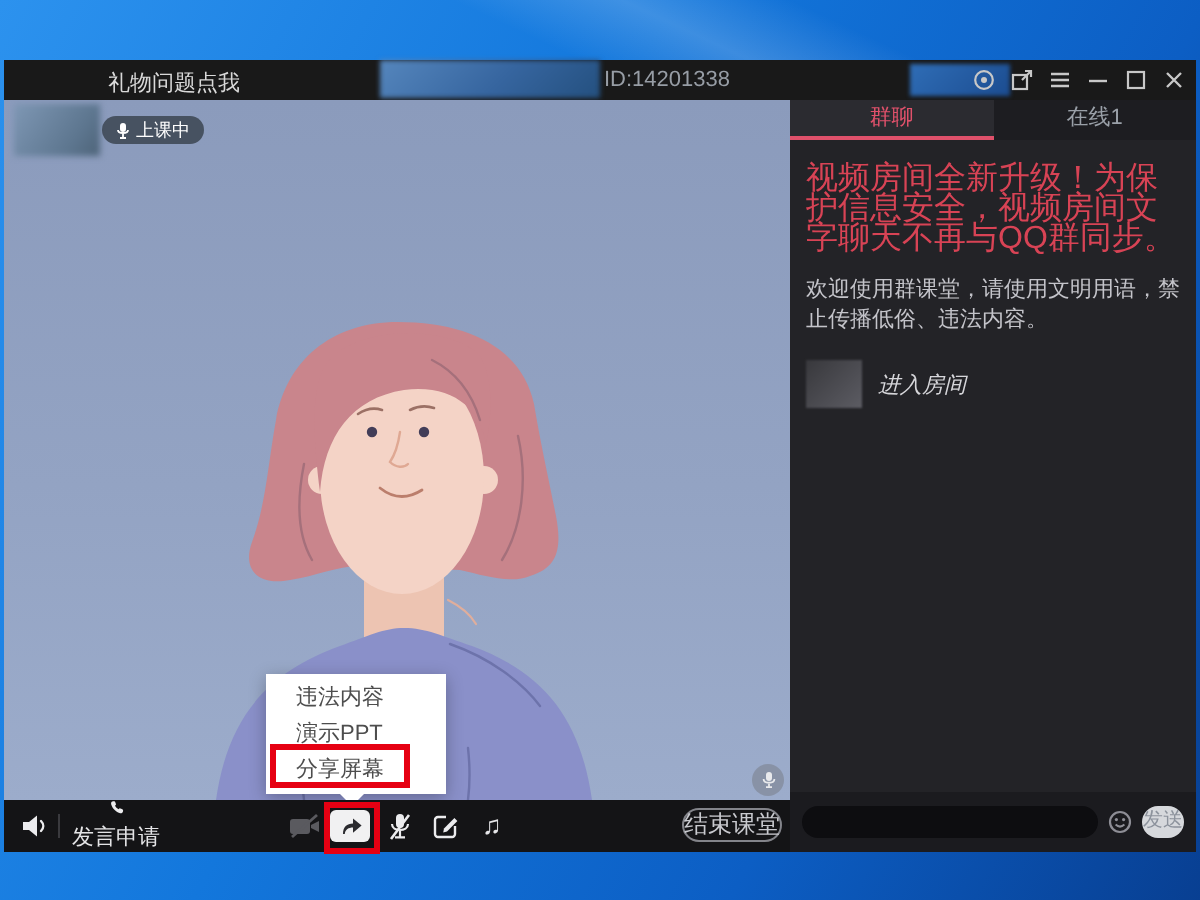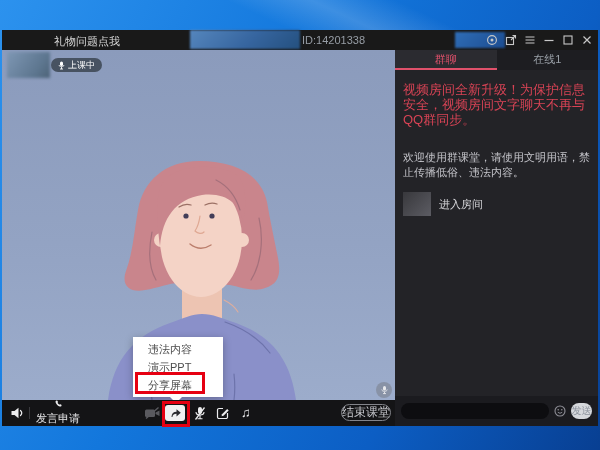--- a/index.html
+++ b/index.html
@@ -56,23 +56,23 @@
     background:transparent;}
   
   .sidebar{position:absolute;left:393px;top:20px;width:203px;height:376px;background:#232327;}
   .tabs{display:flex;height:20px;}
   .tab{flex:1;text-align:center;font-size:11px;line-height:18px;cursor:pointer;
     border-bottom:2px solid transparent;}
   .tab.active{background:#2b2b30;color:#e0516b;border-bottom-color:#e0516b;}
   .tab.inactive{background:#1d1d21;color:#9aa0a8;}
   .messages{position:absolute;left:0;top:20px;right:0;bottom:30px;background:#232327;
     padding:12px 8px 0 8px;}
-  .notice{color:#d84355;font-size:13px;line-height:15px;}
-  .welcome{margin-top:23px;color:#c4c4ca;font-size:11px;line-height:15px;}
-  .room-row{margin-top:12px;display:flex;align-items:center;gap:8px;cursor:pointer;}
+  .notice{color:#d84355;font-size:16px;line-height:15px;}
+  .welcome{margin-top:11px;color:#c4c4ca;font-size:11px;line-height:15px;}
+  .room-row{margin-top:12px;display:flex;align-items:center;gap:8px;cursor:pointer;font-style:italic;}
   .room-avatar{width:28px;height:24px;background:linear-gradient(135deg,#38383c,#5c5c63);filter:blur(.6px);}
   .room-label{font-size:11px;color:#d6d6da;}
   .input-row{position:absolute;left:0;bottom:0;right:0;height:30px;background:#1b1b1f;
     display:flex;align-items:center;padding:0 6px;gap:5px;}
   .chat-input{flex:1;height:16px;background:#0d0d10;border:none;border-radius:8px;outline:none;
     color:#ddd;font-size:10px;padding:0 8px;}
   .emoji-btn{cursor:pointer;display:flex;}
   .send-btn{width:34px;height:16px;background:#d6d8dc;border:none;border-radius:8px;color:#8c929c;
     font-size:10px;line-height:16px;text-align:center;cursor:pointer;}
 </style>

